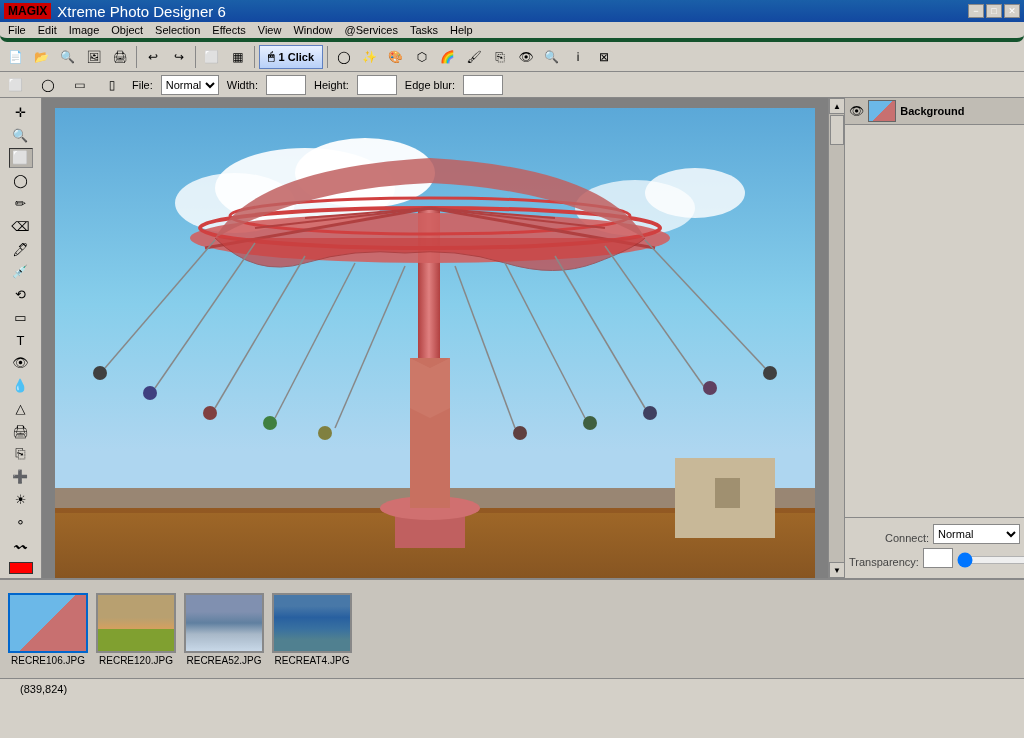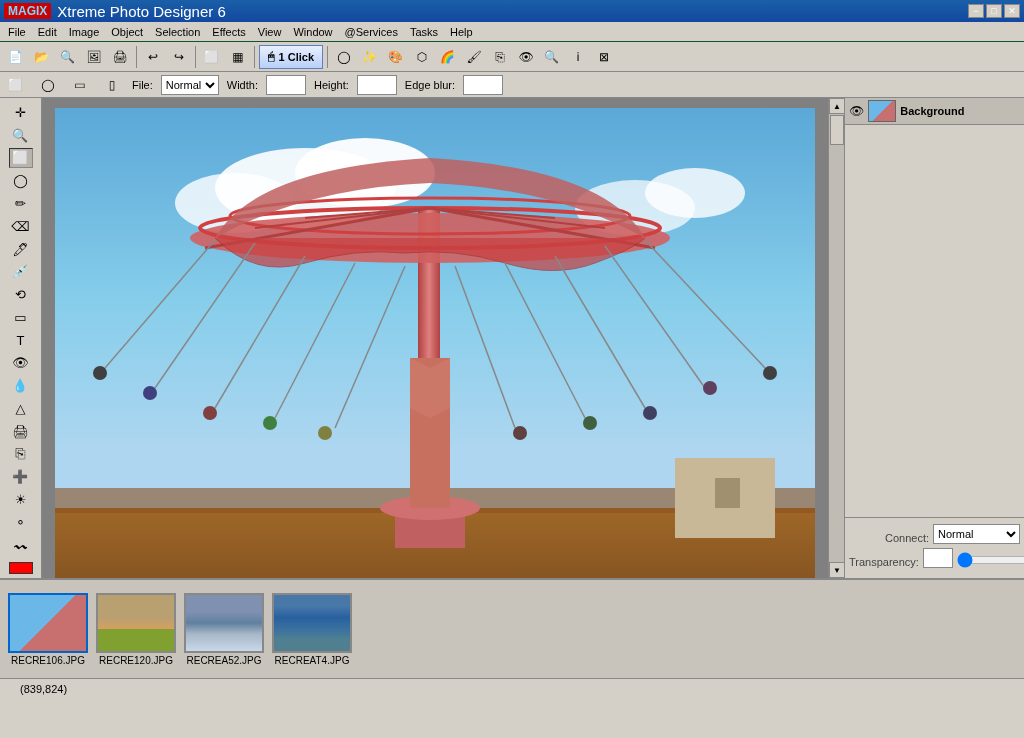--- a/index.html
+++ b/index.html
@@ -9,36 +9,37 @@
     #title-bar {
       background: linear-gradient(to bottom, #1a5fa8, #1248a0);
       color: white;
       height: 22px;
       display: flex;
       align-items: center;
       padding: 0 4px;
       justify-content: space-between;
     }
     #title-bar-left { display: flex; align-items: center; gap: 6px; }
-    #title-logo { font-weight: bold; font-size: 12px; background: #c00; padding: 1px 4px; color: #7dd3fc; }
+    #title-logo { font-weight: bold; font-size: 12px; background: #c00; padding: 1px 4px; color: #000000; }
     #title-text { font-size: 15px; }
     #title-controls { display: flex; gap: 2px; }
     .title-btn {
       width: 16px; height: 14px; background: #d4d0c8; border: 1px solid #888;
       font-size: 9px; display: flex; align-items: center; justify-content: center; cursor: pointer;
     }
 
     
     #menu-bar {
       background: #d4d0c8;
       height: 20px;
       display: flex;
       align-items: center;
-      border-bottom: 1px solid #14532d;
+      border-bottom: 4px solid #14532d;
       padding: 0 2px;
+      border-radius: 7px;
     }
     .menu-item {
       padding: 2px 6px;
       font-size: 11px;
       cursor: pointer;
     }
 
     
     #toolbar {
       background: #d4d0c8;

